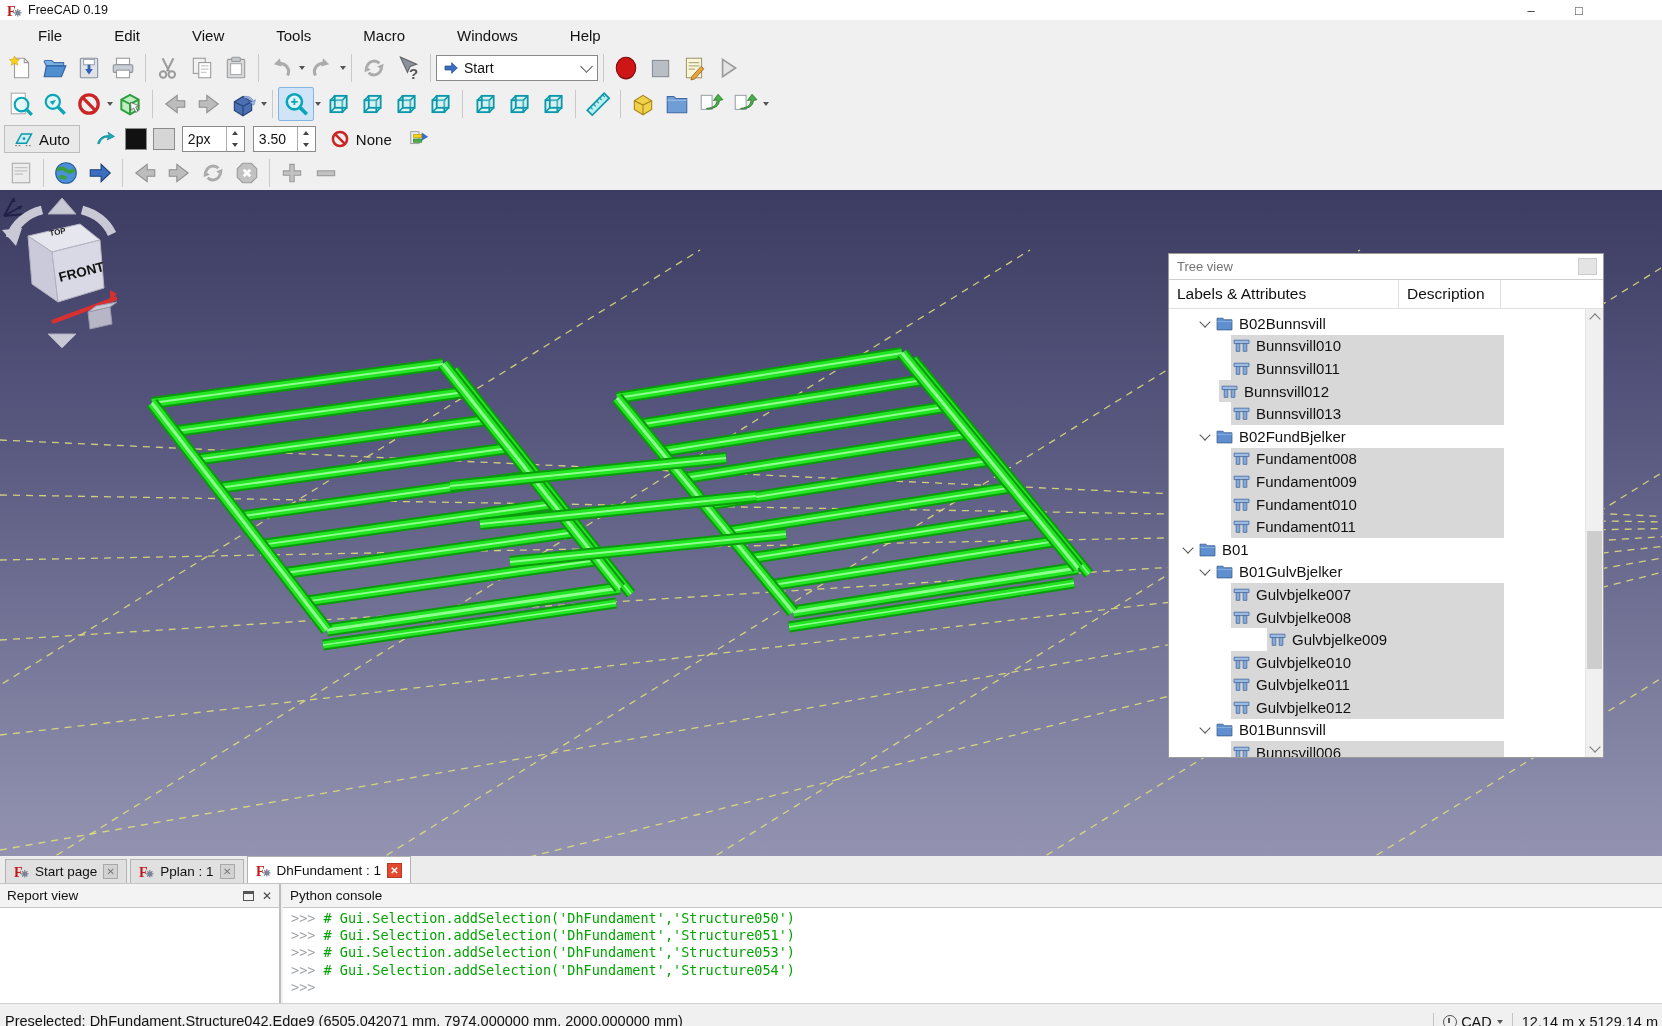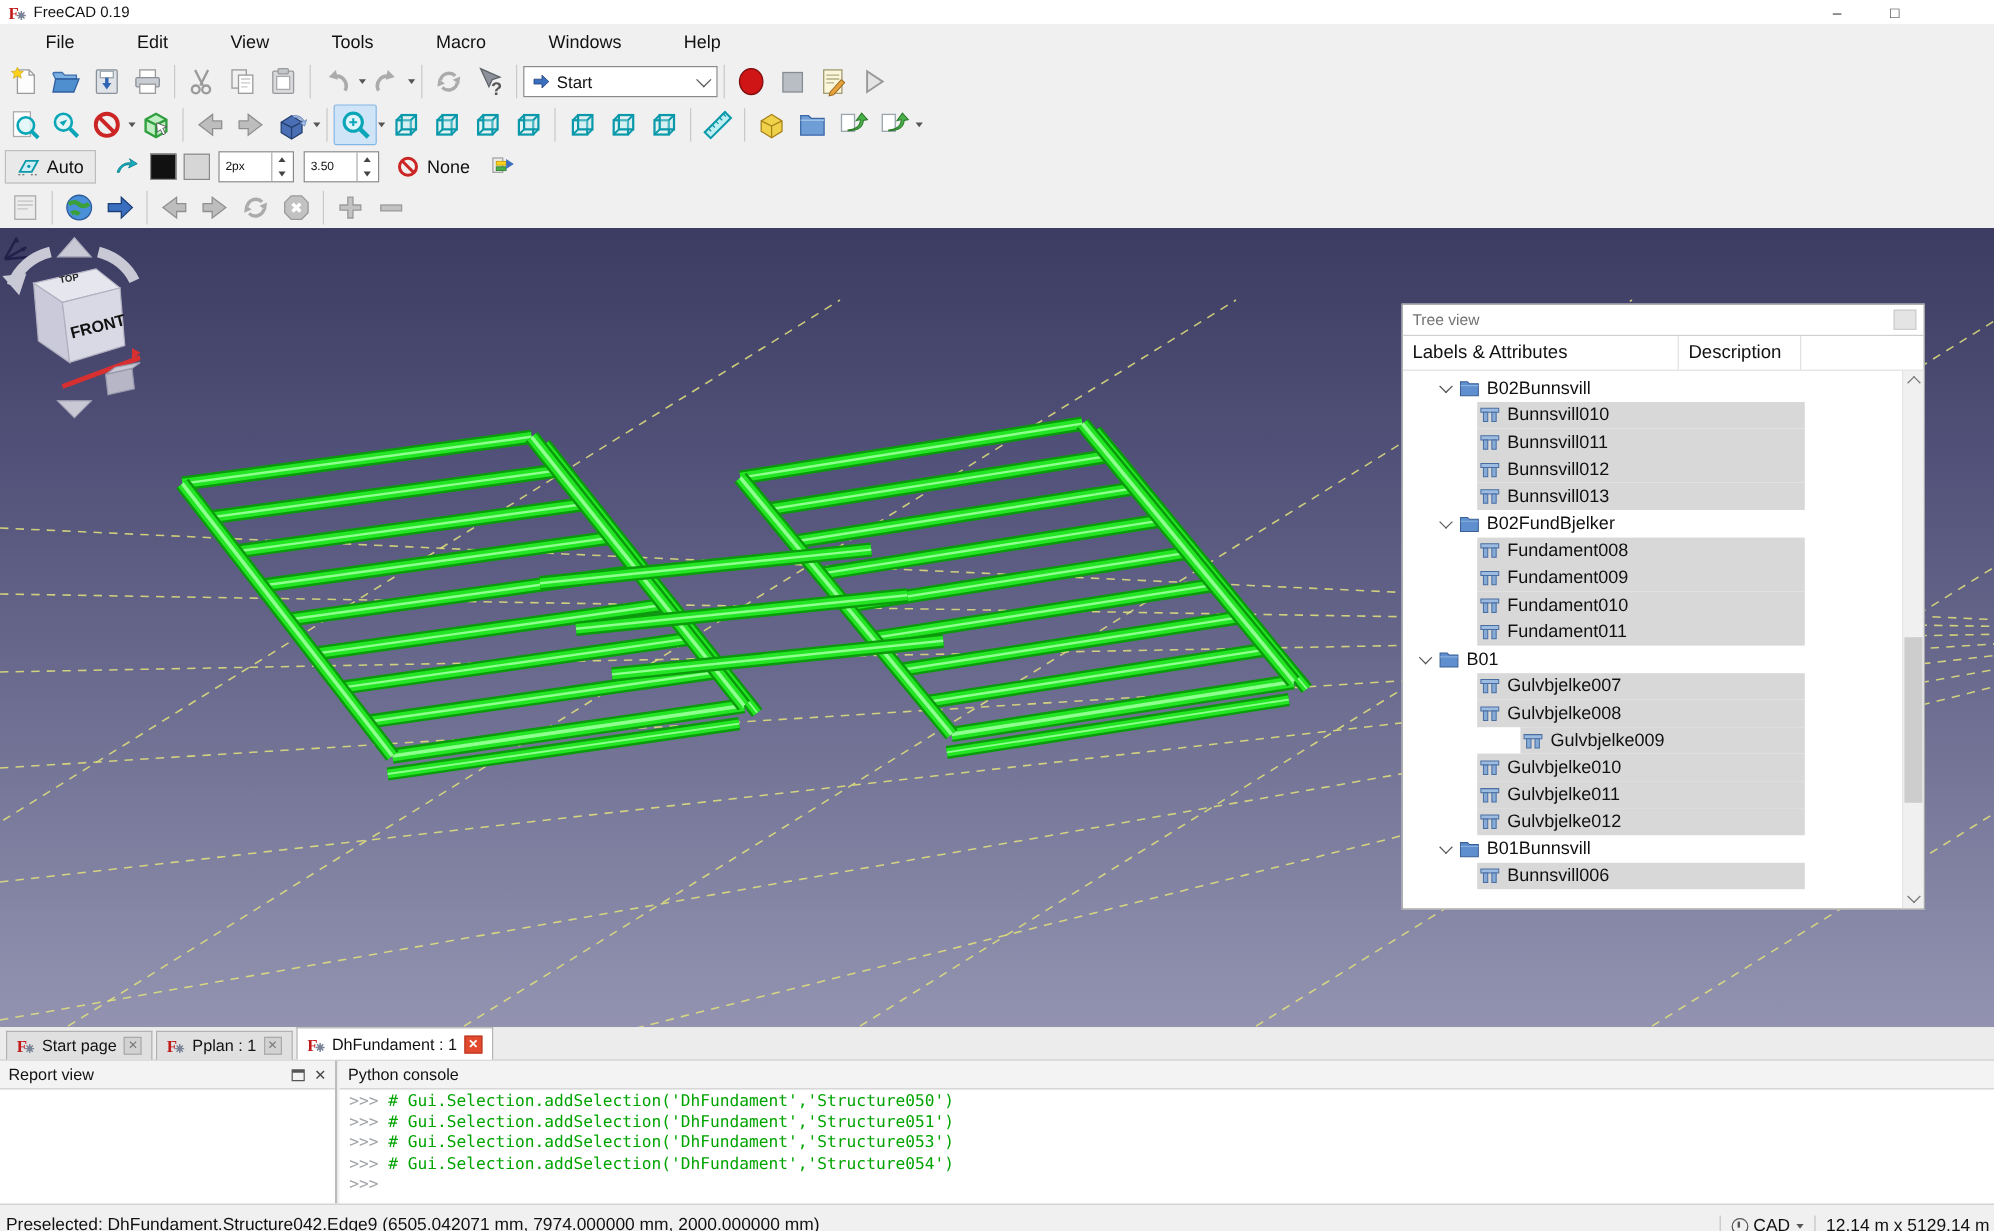--- a/index.html
+++ b/index.html
@@ -23,21 +23,21 @@
   .tbtn{width:34px;height:32px;display:flex;align-items:center;justify-content:center;border-radius:2px;position:relative}
   .tbtn.hl{background:#cfe4f7;border:1px solid #84b6e4}
   .tbtn svg{width:26px;height:26px}
   .sep{width:1px;height:28px;background:#c9c9c9;margin:0 5px}
   .dd{width:0;height:0;border-left:3.5px solid transparent;border-right:3.5px solid transparent;border-top:4.5px solid #555;margin-left:1px}
   .combo{display:flex;align-items:center;gap:5px;background:#fff;border:1px solid #8a8a8a;height:24px;width:148px;padding:0 6px;font-size:14px}
   .combo .spacer{flex:1}
   .chev-down{width:8px;height:8px;border-right:1.6px solid #555;border-bottom:1.6px solid #555;transform:rotate(45deg);margin-top:-4px}
   .swatch{width:20px;height:20px;border:1px solid #8a8a8a;margin:0 3px}
   .spinbox{display:flex;background:#fff;border:1px solid #8a8a8a;height:24px;margin:0 4px}
-  .spinbox .val{display:flex;align-items:center;padding:0 5px;min-width:33px;font-size:10px}
+  .spinbox .val{display:flex;align-items:center;padding:0 5px;min-width:33px;font-size:14px}
   .spinbox .btns{width:17px;border-left:1px solid #adadad;display:flex;flex-direction:column}
   .spinbox .btns div{flex:1;display:flex;align-items:center;justify-content:center}
   .tri-up{width:0;height:0;border-left:3.5px solid transparent;border-right:3.5px solid transparent;border-bottom:4.5px solid #444}
   .tri-dn{width:0;height:0;border-left:3.5px solid transparent;border-right:3.5px solid transparent;border-top:4.5px solid #444}
   .autobtn{display:flex;align-items:center;gap:5px;background:#e9e9e9;border:1px solid #bdbdbd;height:26px;padding:0 9px;font-size:15px;margin-right:8px}
   .nonegrp{display:flex;align-items:center;gap:6px;margin:0 10px;font-size:15px}
   
   .viewport{position:absolute;top:190px;left:0;width:1662px;height:666px;
     background:linear-gradient(#3c3c62,#52527a 30%,#9393b1);overflow:hidden}
   .viewport svg{position:absolute;top:0;left:0}
@@ -764,21 +764,21 @@
         </div>
         <div class="tree-row" style="padding-left: 44px;">
           <span class="tr-chev"></span>
           <div class="tr-hl sel">
             <svg>
               <use href="#sy-struct"></use>
             </svg>
             <span>Bunnsvill011</span>
           </div>
         </div>
-        <div class="tree-row" style="padding-left: 44px;">
+        <div class="tree-row" style="padding-left: 32px;">
           <span class="tr-chev"></span>
           <div class="tr-hl sel">
             <svg>
               <use href="#sy-struct"></use>
             </svg>
             <span>Bunnsvill012</span>
           </div>
         </div>
         <div class="tree-row" style="padding-left: 44px;">
           <span class="tr-chev"></span>
@@ -838,20 +838,31 @@
         </div>
         <div class="tree-row" style="padding-left: 10px;">
           <span class="tr-chev">
             <i></i>
           </span>
           <div class="tr-hl">
             <svg>
               <use href="#sy-treefolder"></use>
             </svg>
             <span>B01</span>
+          </div>
+        </div>
+        <div class="tree-row" style="padding-left: 27px;">
+          <span class="tr-chev">
+            <i></i>
+          </span>
+          <div class="tr-hl">
+            <svg>
+              <use href="#sy-treefolder"></use>
+            </svg>
+            <span>B01GulvBjelker</span>
           </div>
         </div>
         <div class="tree-row" style="padding-left: 44px; align-items: flex-end;">
           <span class="tr-chev"></span>
           <div class="tr-hl sel">
             <svg>
               <use href="#sy-struct"></use>
             </svg>
             <span>Gulvbjelke007</span>
           </div>

